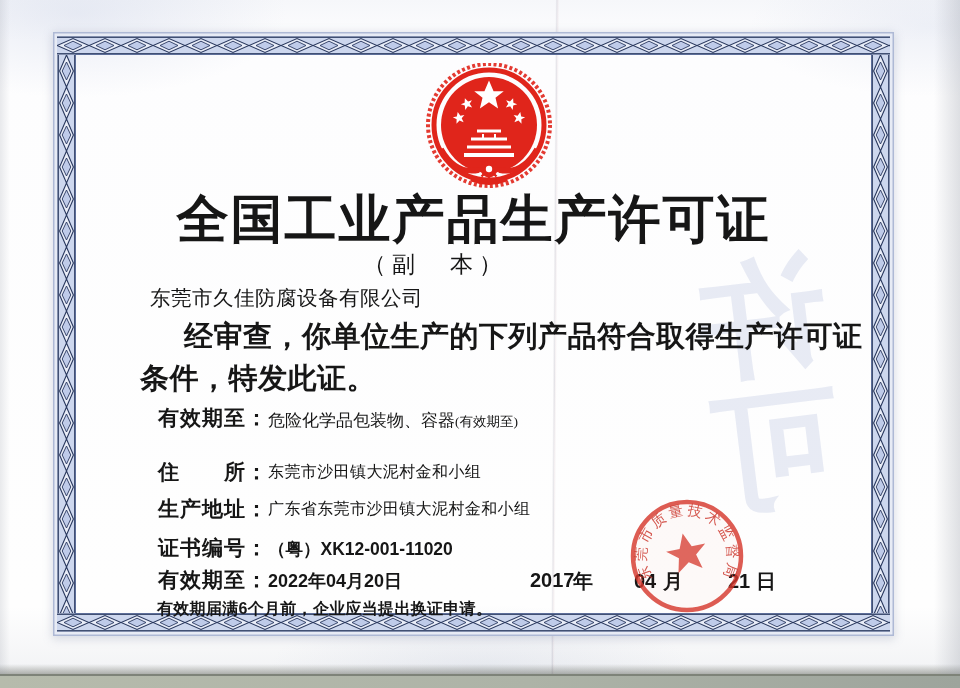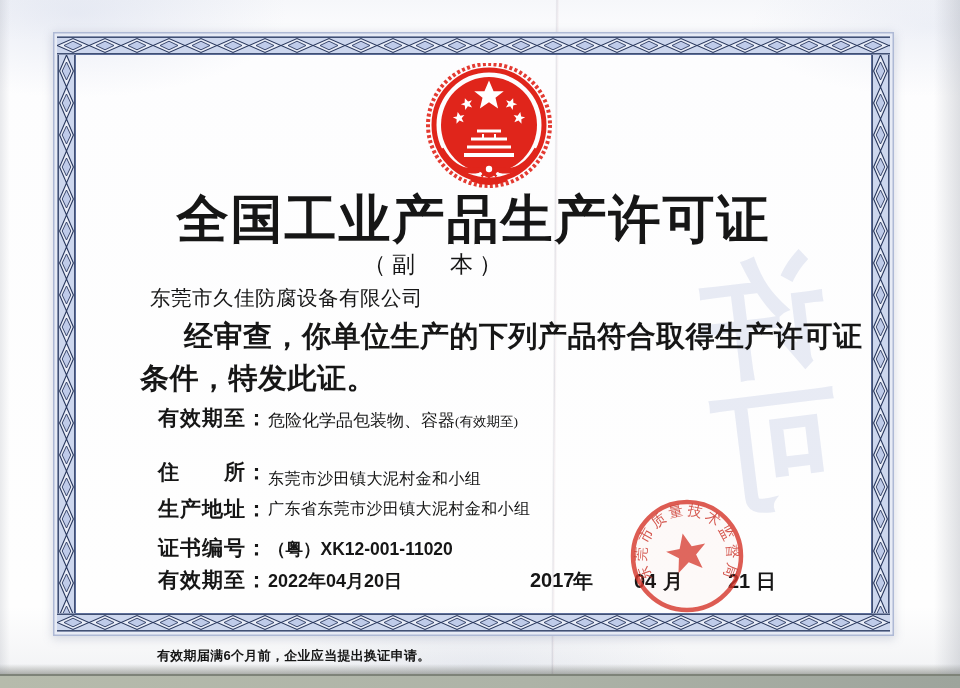--- a/index.html
+++ b/index.html
@@ -40,25 +40,25 @@
     font-weight:700;font-size:52px;letter-spacing:2px;line-height:1.1;}
   .subtitle{left:57px;top:249px;width:757px;text-align:center;font-family:"Liberation Serif",serif;
     font-size:23px;letter-spacing:6px;font-weight:500;}
   .company{left:150px;top:284px;font-size:20.5px;font-weight:500;letter-spacing:.5px;}
   .stmt1{left:184px;top:317px;font-size:29px;font-weight:700;letter-spacing:.5px;}
   .stmt2{left:140px;top:359px;font-size:29px;font-weight:700;letter-spacing:.5px;}
   .row-label{font-family:"Liberation Serif",serif;font-weight:700;font-size:21px;letter-spacing:1px;}
   .row-value{font-family:"Liberation Serif",serif;font-weight:500;}
   .suffix{font-size:13.5px;}
   .lab0{left:158px;top:404px;} .val0{left:268px;top:409px;font-size:17px;}
-  .lab1{left:158px;top:458px;} .val1{left:268px;top:462px;font-size:16px;letter-spacing:.4px;margin-top:7px;}
+  .lab1{left:158px;top:458px;} .val1{left:268px;top:462px;font-size:16px;letter-spacing:.4px;}
   .lab2{left:158px;top:495px;} .val2{left:268px;top:499px;font-size:16px;letter-spacing:.4px;}
   .lab3{left:158px;top:534px;} .val3{left:268px;top:537px;font-size:17.5px;font-weight:700;font-family:"Liberation Sans",sans-serif;}
   .lab4{left:158px;top:566px;} .val4{left:268px;top:569px;font-size:18px;font-weight:700;font-family:"Liberation Sans",sans-serif;}
-  .note{left:157px;top:599px;font-size:13px;font-weight:700;letter-spacing:.3px;margin-top:48px;}
+  .note{left:157px;top:599px;font-size:16px;font-weight:700;letter-spacing:.3px;}
   .dnum{position:absolute;font-size:20px;font-weight:700;color:#161616;}
   .dunit{position:absolute;font-size:20px;font-weight:700;color:#161616;font-family:"Liberation Serif",serif;}
   .d-year{left:530px;top:569px;} .d-yu{left:573px;top:568px;}
   .d-month{left:634px;top:570px;} .d-mu{left:663px;top:568px;}
   .d-day{left:728px;top:570px;} .d-du{left:756px;top:568px;}
   .emblem{position:absolute;left:421px;top:63px;width:136px;height:130px;}
   .seal{position:absolute;left:628px;top:497px;width:118px;height:118px;opacity:.92;}
   .ghost{position:absolute;left:655px;top:252px;width:230px;height:300px;
     font-family:"Liberation Serif",serif;font-weight:700;font-size:128px;line-height:132px;
     color:rgba(118,138,190,.16);transform:scaleX(-1) rotate(7deg);text-align:center;

